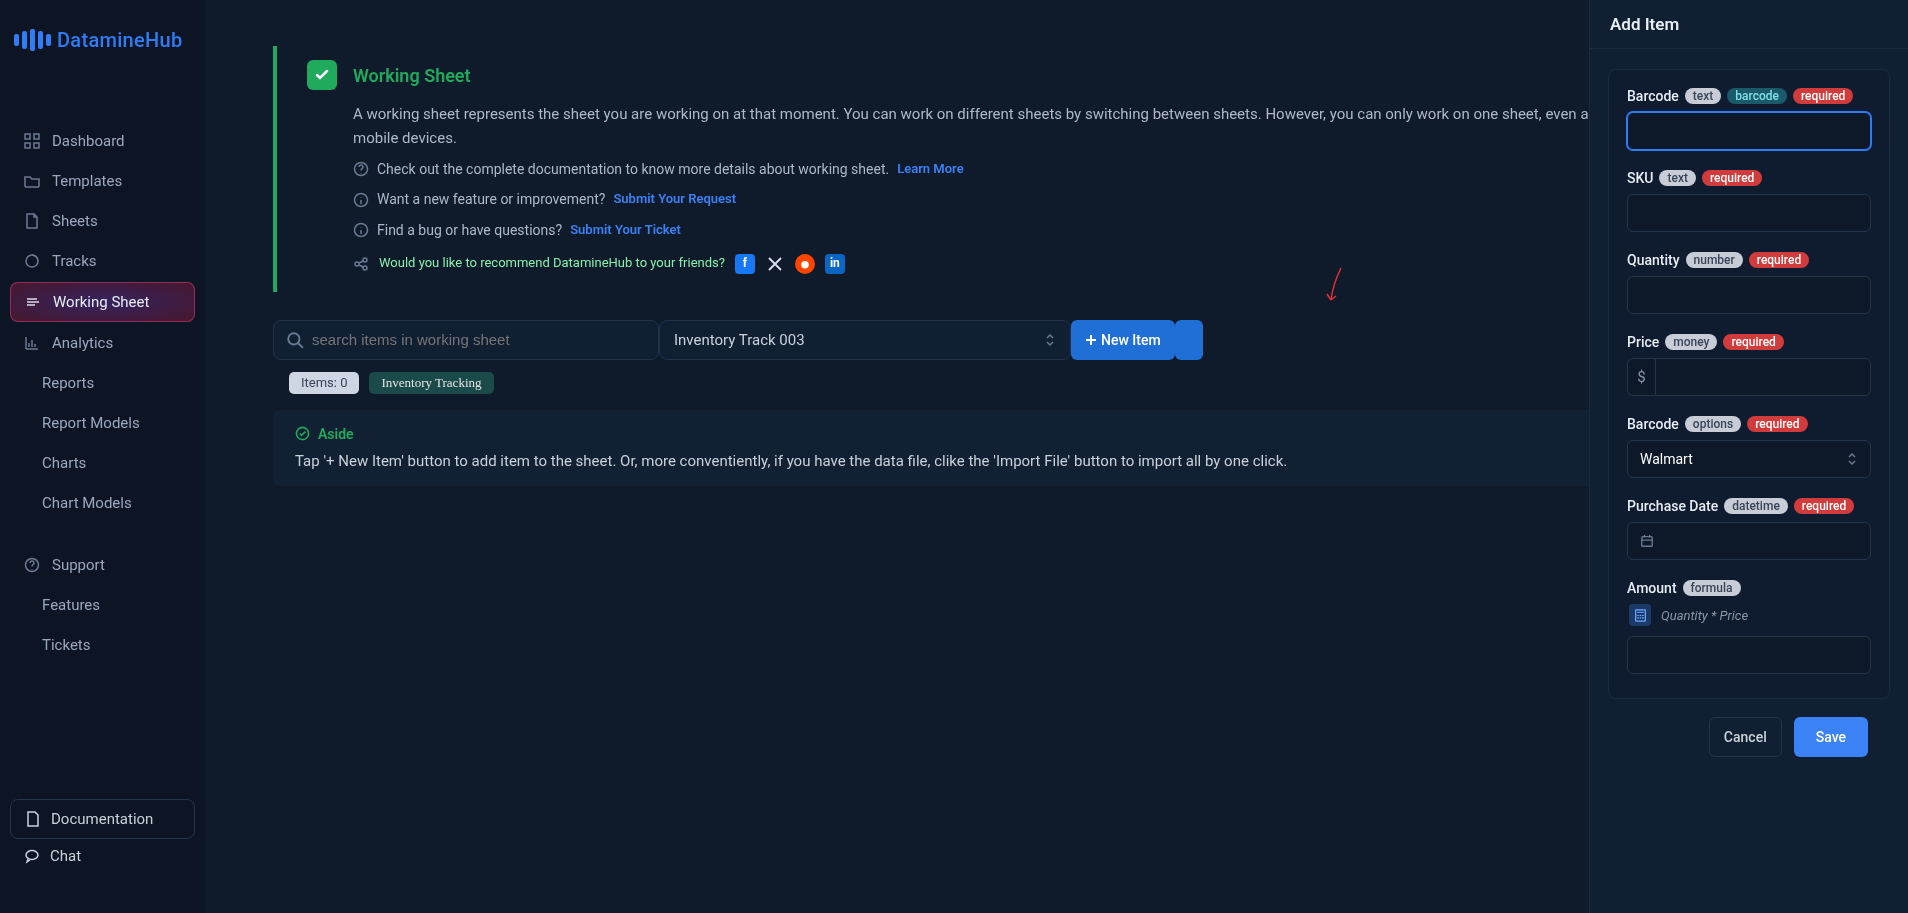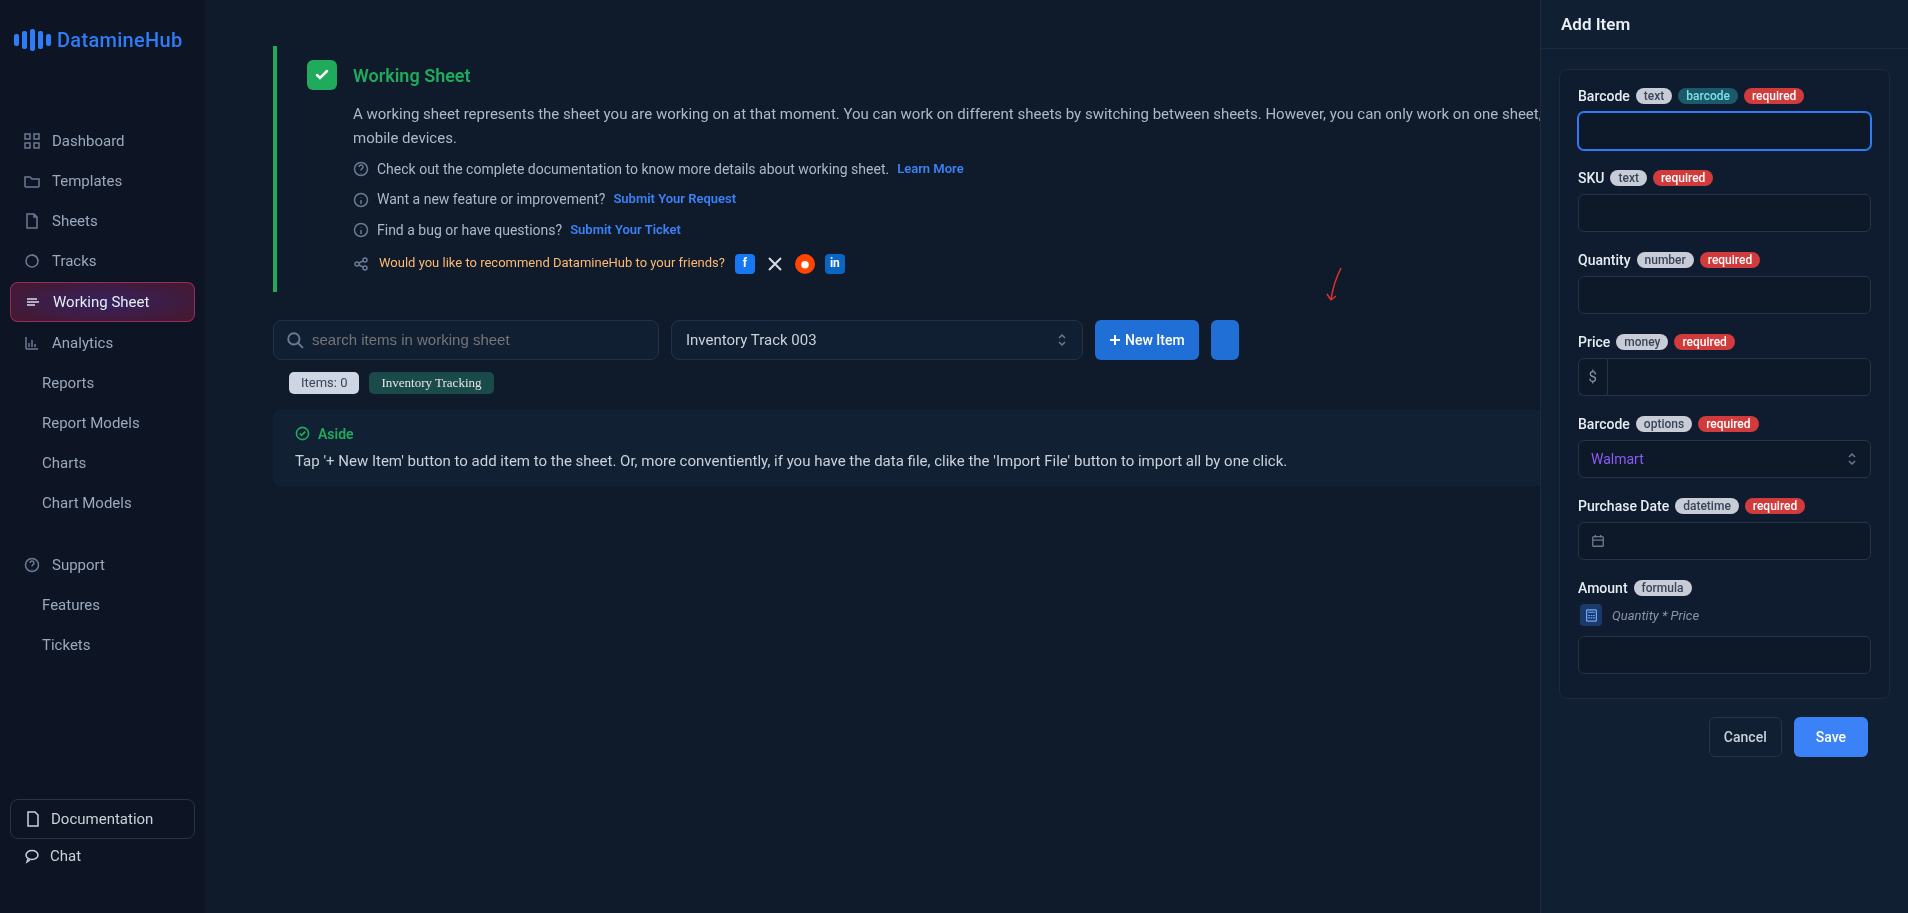--- a/index.html
+++ b/index.html
@@ -65,21 +65,21 @@
 }
 .info-title { color:#1fab5b; font-size:18px; font-weight:600;}
 .info-body { padding-left:46px; color:#aeb8c7; font-size:15px; line-height:1.6;}
 .info-line { display:flex; align-items:center; gap:8px; margin-top:8px; font-size:14px;}
 .info-line .icon { color:#6b7a93; width:16px; height:16px;}
 .link { color:#3b82f6; font-size:13px; font-weight:600; }
 .share-row { display:flex; align-items:center; gap:10px; margin-top:12px;}
 .share-row .icon { color:#6b7a93;}
 .social { width:20px; height:20px; border-radius:4px; display:flex; align-items:center; justify-content:center; font-size:12px; font-weight:700; color:white;}
 .social.fb{background:#1877f2;} .social.x{background:transparent;color:#d7dde6;} .social.rd{background:#ff4500;border-radius:50%;} .social.li{background:#0a66c2;}
-.toolbar { display:flex; gap:12px; align-items:center; margin-top:6px;}
+.toolbar { display:flex; gap:0; align-items:center; margin-top:6px;}
 .search-box {
   flex:0 0 386px; height:40px; background:#111f33; border:1px solid #233249;
   border-radius:8px; display:flex; align-items:center; padding:0 12px; color:#6b7a93;
 }
 .search-box input { flex:1; background:transparent; border:none; outline:none; color:#c9d1d9; font-size:15px; margin-left:8px;}
 .select-box {
   flex:0 0 412px; height:40px; background:#111f33; border:1px solid #233249;
   border-radius:8px; display:flex; align-items:center; justify-content:space-between;
   padding:0 14px; color:#c9d1d9; font-size:15px;
 }
@@ -93,36 +93,36 @@
 .aside-box {
   margin-top:16px; padding:16px 22px; border-radius:6px;
   background:#122033; max-width:1500px;
 }
 .aside-head{ display:flex; align-items:center; gap:8px; color:#1fab5b; font-size:14px; font-weight:600;}
 .aside-text{ color:#c9d1d9; margin-top:10px; font-size:15px;}
 .arrow-annot{
   position:absolute; width:22px; height:44px; pointer-events:none;
 }
 .drawer {
-  position:absolute; right:0; top:0; bottom:0; width:368px;
+  position:absolute; right:0; top:0; bottom:0; width:319px;
   background:#111f33; border-left:1px solid #1b2a40;
   display:flex; flex-direction:column;
 }
 .drawer-header{ padding:14px 20px; border-bottom:1px solid #1b2a40; font-size:17px; font-weight:600; color:#e6edf3;}
 .drawer-body{ flex:1; overflow:auto; padding:20px 18px; }
 .form-card{ background:#0f1c30; border:1px solid #1b2a40; border-radius:8px; padding:18px;}
 .field{ margin-bottom:20px;}
 .field-label{ display:flex; align-items:center; gap:6px; flex-wrap:wrap; margin-bottom:8px; font-size:14px; color:#e6edf3; font-weight:500;}
 .tag{ padding:1px 8px; border-radius:10px; font-size:12px; font-weight:500;}
 .tag.type{ background:#c7ccd6; color:#3a4558;}
 .tag.bc{ background:#1a5a6a; color:#7de0e8;}
 .tag.req{ background:#d23b3b; color:white;}
 .input{
   width:100%; height:38px; background:#0d1829; border:1px solid #243449;
-  border-radius:6px; padding:0 12px; color:#8b5cf6; font-size:14px; outline:none;
+  border-radius:6px; padding:0 12px; color:#ffffff; font-size:14px; outline:none;
 }
 .input.focused{ border-color:#2e7cf6; box-shadow:0 0 0 1px #2e7cf6;}
 .input-with-prefix{ display:flex; align-items:center;}
 .input-with-prefix .prefix{
   width:32px; height:38px; display:flex; align-items:center; justify-content:center;
   color:#8a94a6; font-size:15px; border:1px solid #243449; border-right:none;
   border-radius:6px 0 0 6px; background:#0d1829;
 }
 .input-with-prefix .input{ border-radius:0 6px 6px 0;}
 .select-input{ display:flex; align-items:center; justify-content:space-between;}
@@ -300,21 +300,21 @@
         </div>
         <div class="share-row">
           <span class="icon">
               <svg width="16" height="16" viewBox="0 0 16 16" fill="none" stroke="currentColor" stroke-width="1.5">
                 <circle cx="4" cy="8" r="2"></circle>
                 <circle cx="12" cy="4" r="2"></circle>
                 <circle cx="12" cy="12" r="2"></circle>
                 <path d="M6 7 l4-2 M6 9 l4 2"></path>
               </svg>
             </span>
-          <span style="font-size:13px;color:#fdba74;">Would you like to recommend DatamineHub to your friends?</span>
+          <span style="font-size:13px;color:#86efac;">Would you like to recommend DatamineHub to your friends?</span>
           <span class="social fb">f</span>
           <span class="social x">
               <svg width="16" height="16" viewBox="0 0 16 16" fill="currentColor">
                 <path d="M2 2 l12 12 M14 2 l-12 12" stroke="currentColor" stroke-width="2"></path>
               </svg>
             </span>
           <span class="social rd">
               <svg width="12" height="12" viewBox="0 0 16 16" fill="white">
                 <circle cx="8" cy="9" r="5"></circle>
               </svg>

